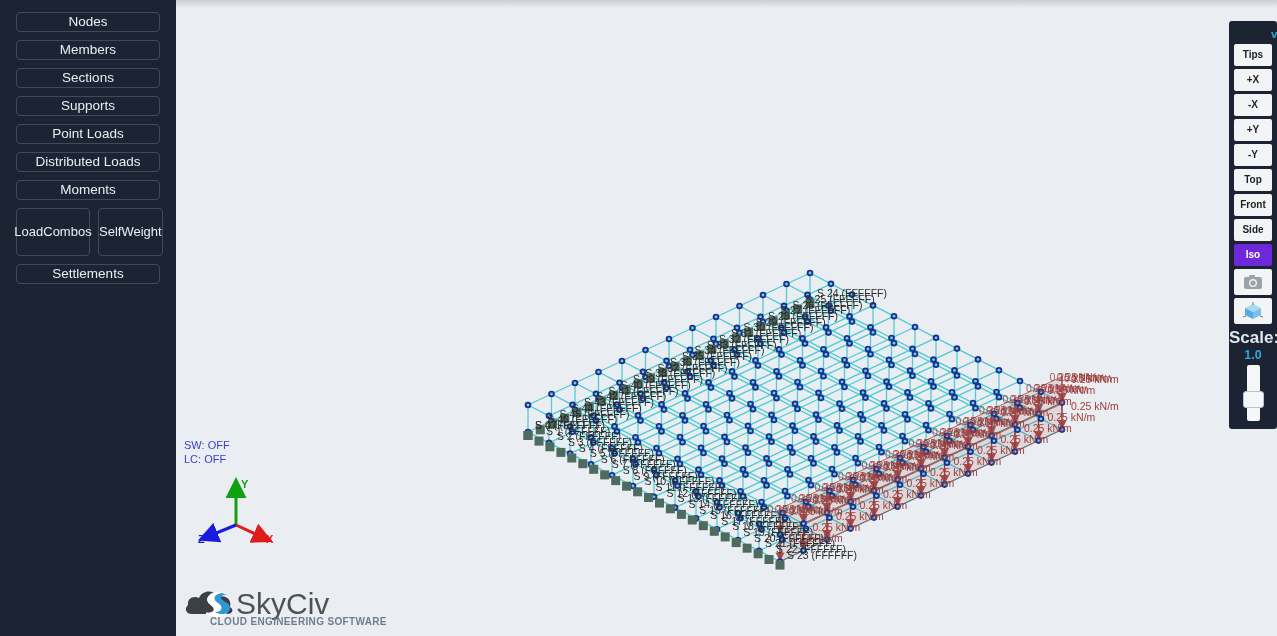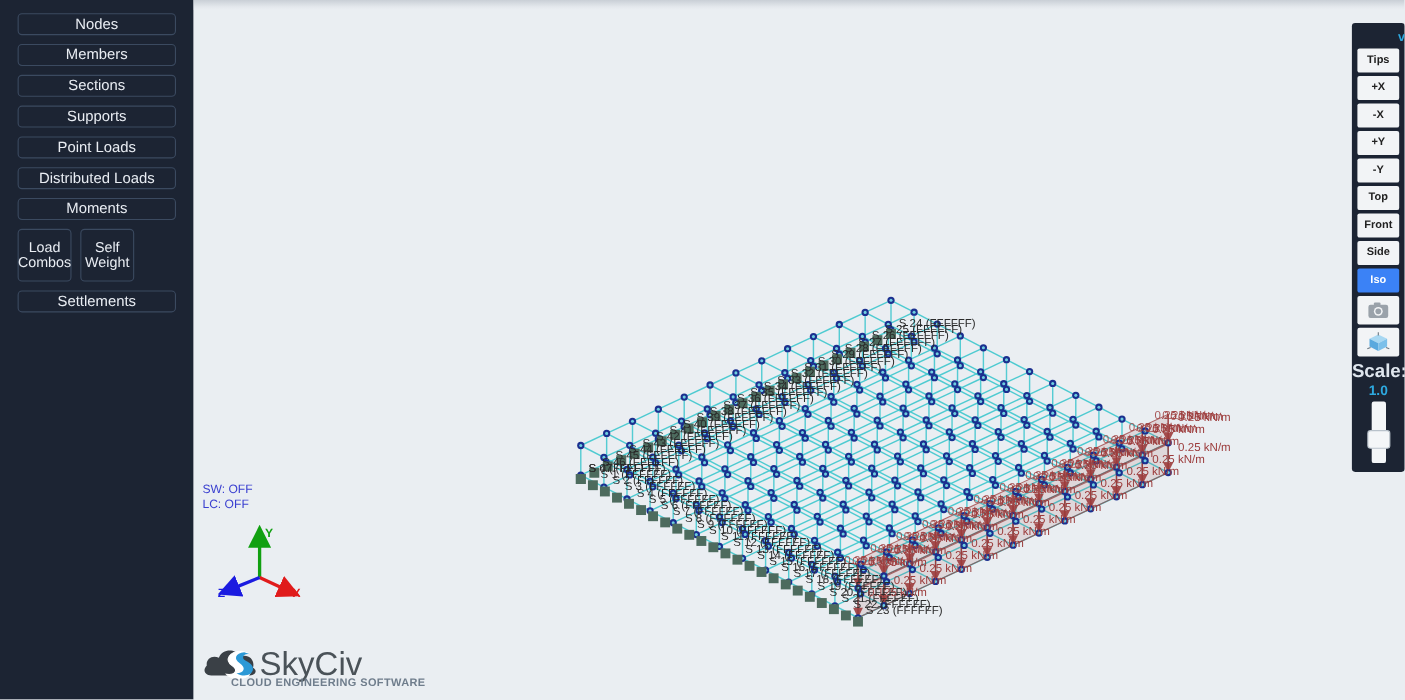--- a/index.html
+++ b/index.html
@@ -26,22 +26,22 @@
     border-radius: 4px;
     background: transparent;
     color: #e9edf3;
     font-size: 13.5px;
     cursor: pointer;
     line-height: 1.1;
     text-align: center;
   }
   .side-row { display: flex; width: 144px; margin: 0 auto 8px auto; gap: 8px; }
   .side-row .side-btn {
-    width: 49px; height: 48px; margin: 0;
-    font-size: 13px; flex-direction: column;
+    width: 74px; height: 48px; margin: 0;
+    font-size: 13px; flex-direction: row;
   }
   .side-row .side-btn span { display: block; }
 
   
   #canvas-area {
     position: absolute; left: 176px; top: 0;
     width: 1101px; height: 636px;
     background: #eaeef2;
     overflow: hidden;
   }
@@ -86,21 +86,21 @@
   }
   .tb-btn {
     display: block; width: 38px; height: 22px;
     margin: 0 auto 3px auto;
     background: #f2f4f6;
     border: none; border-radius: 2px;
     color: #222; font-size: 10px; font-weight: bold;
     line-height: 18px; cursor: pointer;
     font-family: "Liberation Sans", sans-serif;
   }
-  .tb-btn.active { background: #3b82f6; color: #fff; }
+  .tb-btn.active { background: #6d28d9; color: #fff; }
   .tb-icon {
     display: flex; align-items: center; justify-content: center;
     width: 38px; height: 26px; margin: 0 auto 3px auto;
     background: #f2f4f6; border-radius: 2px; cursor: pointer;
   }
   #scale-label { color: #dfe6ee; font-size: 17px; font-weight: bold; margin-top: 4px; }
   #scale-value { color: #2da9e0; font-size: 12.5px; font-weight: bold; margin-bottom: 3px; }
   #slider-track {
     position: relative; width: 13px; height: 56px;
     margin: 0 auto; background: #f4f6f8;

